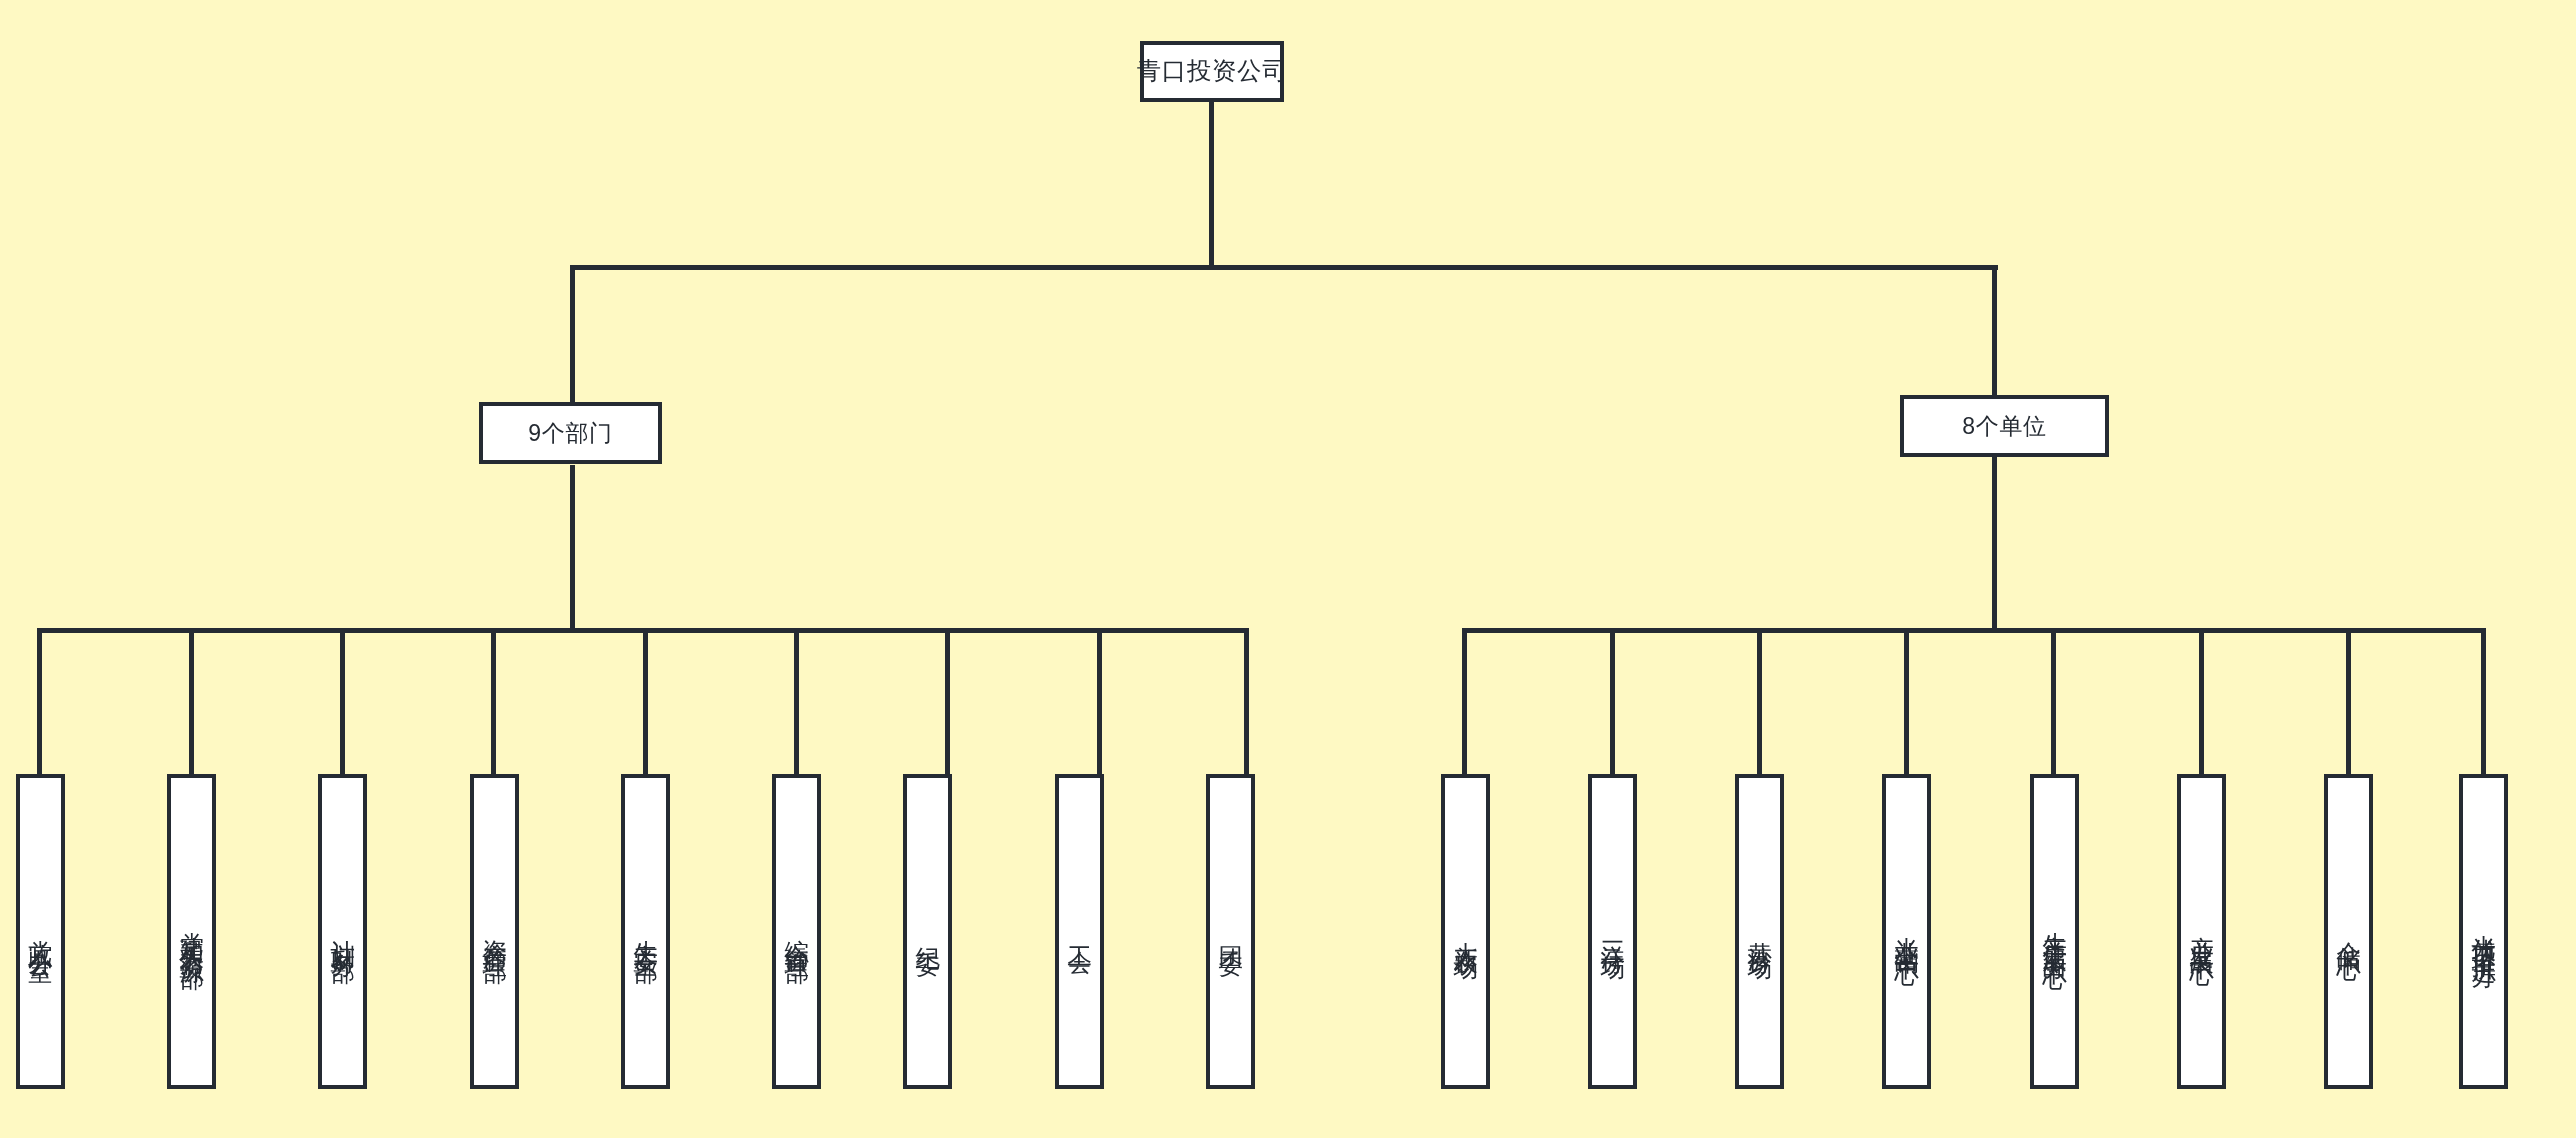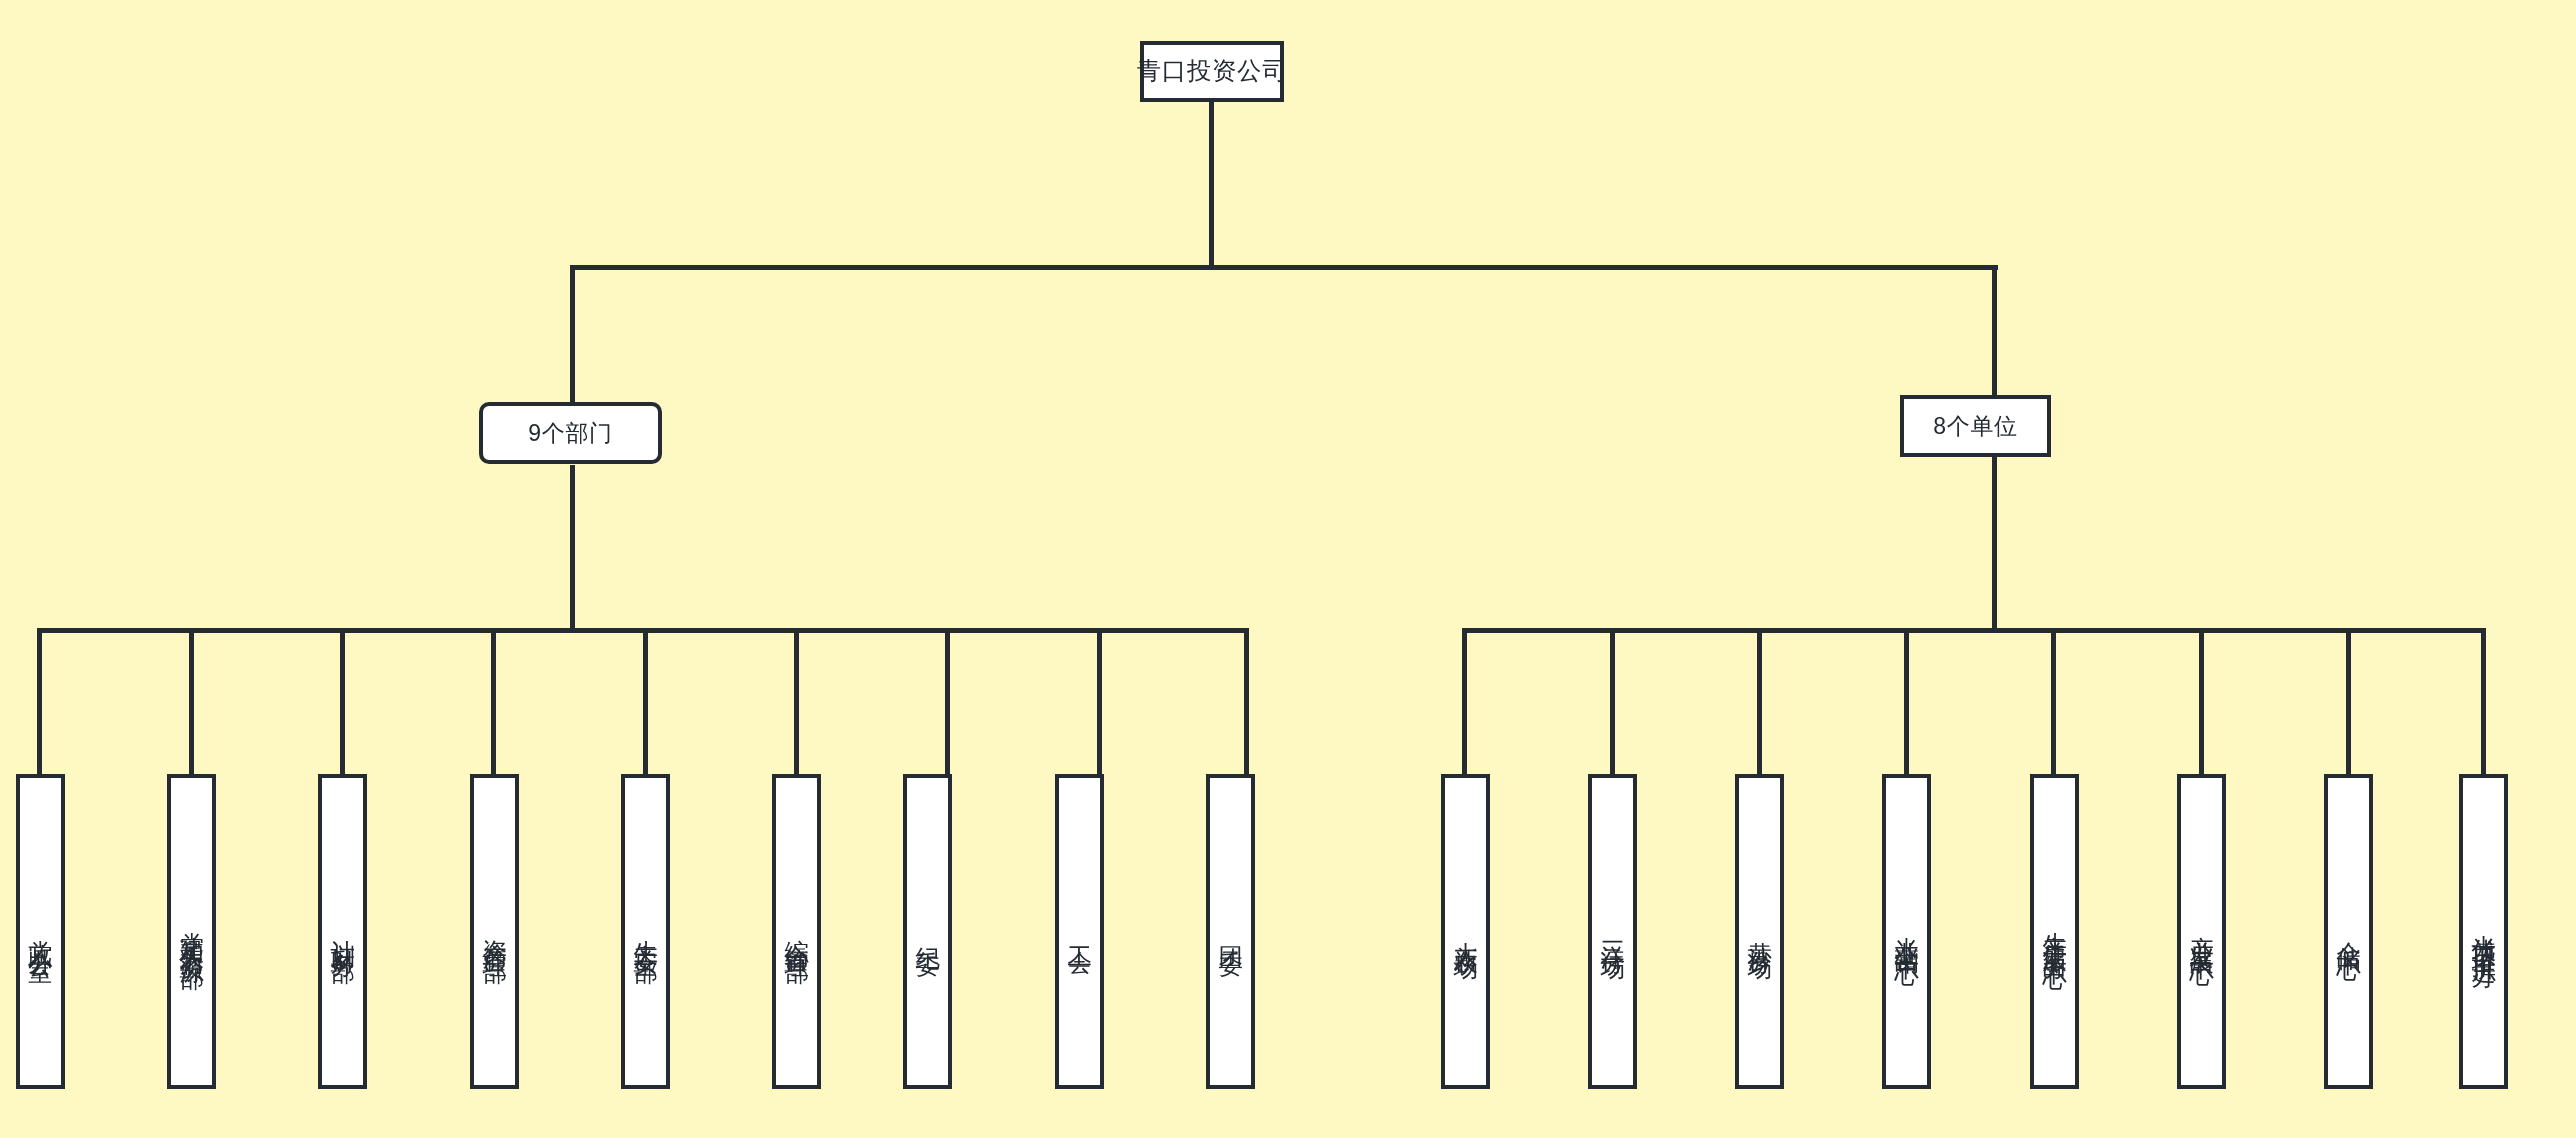--- a/index.html
+++ b/index.html
@@ -75,29 +75,29 @@
   </div>
 
   <div class="conn v" style="left:1209px; top:102px; height:168px;"></div>
 
   <div class="conn h" style="left:570px; top:265px; width:1428px;"></div>
 
   <div class="conn v" style="left:570px; top:265px; height:138px;"></div>
 
   <div class="conn v" style="left:1992px; top:265px; height:130px;"></div>
 
-  <div class="node horiz" style="left:479px; top:402px; width:183px; height:62px;border-radius:10px;">
+  <div class="node horiz" style="left:479px; top:402px; width:183px; height:62px;">
     <span class="label">9个部门</span>
   </div>
 
   <div class="conn v" style="left:570px; top:465px; height:168px;"></div>
 
   <div class="conn h" style="left:37px; top:628px; width:1212px;"></div>
 
-  <div class="node horiz" style="left:1900px; top:395px; width:151px; height:62px;">
+  <div class="node horiz" style="left:1900px; top:395px; width:209px; height:62px;">
     <span class="label">8个单位</span>
   </div>
 
   <div class="conn v" style="left:1992px; top:457px; height:176px;"></div>
 
   <div class="conn h" style="left:1462px; top:628px; width:1024px;"></div>
 
   <div class="conn v" style="left:37px;   top:628px; height:146px;"></div>
   <div class="conn v" style="left:189px;  top:628px; height:146px;"></div>
   <div class="conn v" style="left:340px;  top:628px; height:146px;"></div>

